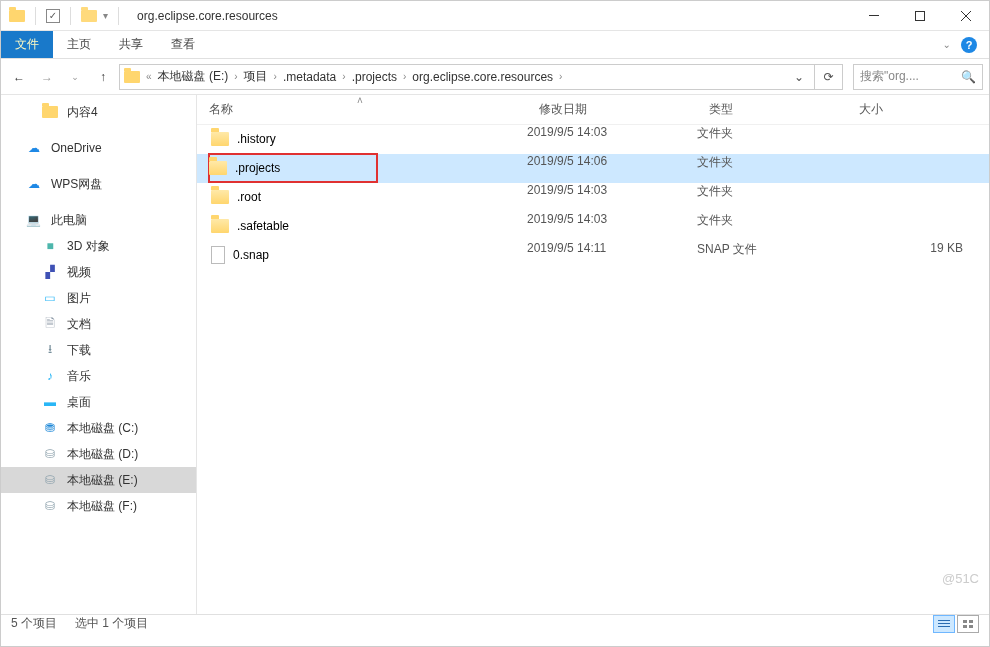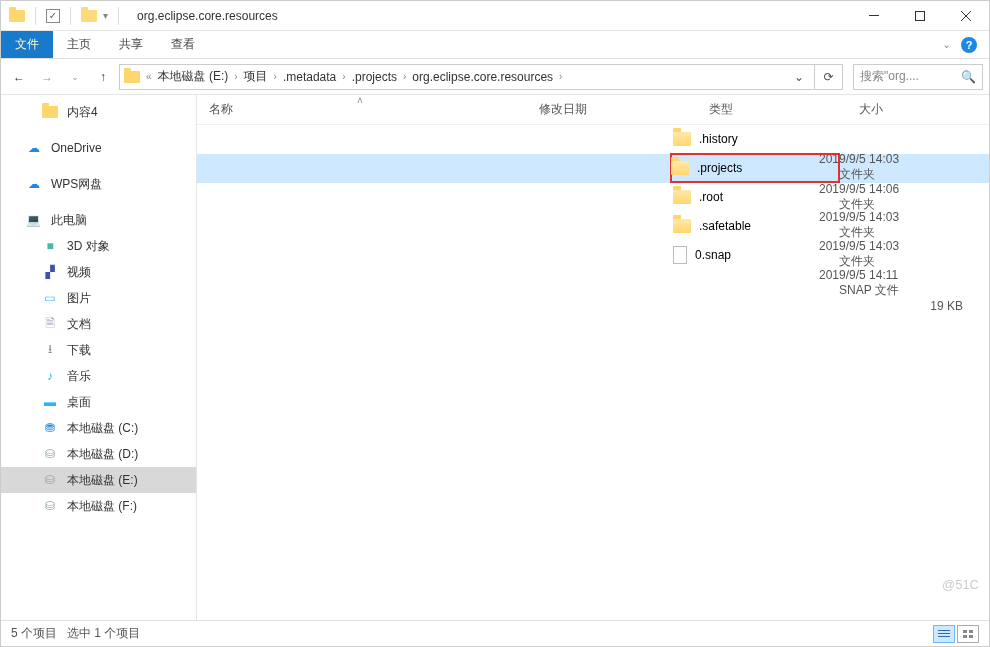--- a/index.html
+++ b/index.html
@@ -47,35 +47,35 @@
 .filearea { flex: 1; display: flex; flex-direction: column; border-left: 1px solid #e5e5e5; position: relative; }
 .colheaders { height: 30px; display: flex; align-items: center; color: #555; border-bottom: 1px solid #f0f0f0; position: relative; }
 .col { padding-left: 12px; }
 .col-name { width: 330px; }
 .col-date { width: 170px; }
 .col-type { width: 150px; }
 .col-size { flex: 1; }
 .sort-arrow { position: absolute; left: 160px; top: 0px; color: #888; font-size: 10px; }
 
 .filelist { flex: 1; overflow: auto; }
-.row { height: 29px; display: flex; align-items: flex-end; padding-left: 12px; flex-direction: column; }
+.row { height: 29px; display: flex; align-items: flex-start; padding-left: 12px; }
 .row.selected { background: #cde8ff; }
 .row.highlighted .cell-name-inner { outline: 2.5px solid #e03131; outline-offset: -1px; padding: 14px 0; }
 .cell-name { width: 318px; display: flex; align-items: center; gap: 8px; }
 .cell-name-inner { display: flex; align-items: center; gap: 8px; width: 168px; height: 27px; padding-left: 2px; }
 .cell-date { width: 170px; color: #555; }
 .cell-type { width: 150px; color: #555; }
 .cell-size { flex: 1; color: #555; text-align: right; padding-right: 26px; }
 .folder-icon { width: 18px; height: 14px; background: linear-gradient(#ffe9a8,#ffd66e); border-radius: 1px; position: relative; }
 .folder-icon:before { content: ""; position: absolute; top: -4px; left: 0; width: 8px; height: 4px; background: #ffd66e; border-radius: 1px 1px 0 0; }
 .file-icon { width: 14px; height: 18px; background: #fff; border: 1px solid #bbb; position: relative; }
 .file-icon:after { content: ""; position: absolute; top: 0; right: 0; border-style: solid; border-width: 0 5px 5px 0; border-color: transparent #fff transparent transparent; }
 
 
-.statusbar { height: 26px; border-top: 1px solid #e0e0e0; display: flex; align-items: center; padding: 0 10px; background: #fff; color: #555; gap: 10px; }
+.statusbar { height: 32px; border-top: 1px solid #e0e0e0; display: flex; align-items: flex-start; padding: 0 10px; background: #fff; color: #555; gap: 18px; }
 .statusbar .views { margin-left: auto; display: flex; gap: 2px; }
 .viewbtn { width: 22px; height: 18px; border: 1px solid #aaa; display: flex; align-items: center; justify-content: center; }
 .viewbtn.active { background: #cde8ff; border-color: #6fb7ff; }
 .watermark { position: absolute; right: 10px; bottom: 28px; color: #ccc; font-size: 13px; }
 
 
 .ic-folder-y { width:16px; height:12px; background:#ffd66e; border-radius:1px; position:relative; }
 .ic-folder-y:before { content:""; position:absolute; top:-3px; left:0; width:7px; height:3px; background:#ffd66e; border-radius:1px 1px 0 0; }
 .ic-cloud { color:#1e88e5; }
 .ic-cloud-o { color:#1e88e5; }

